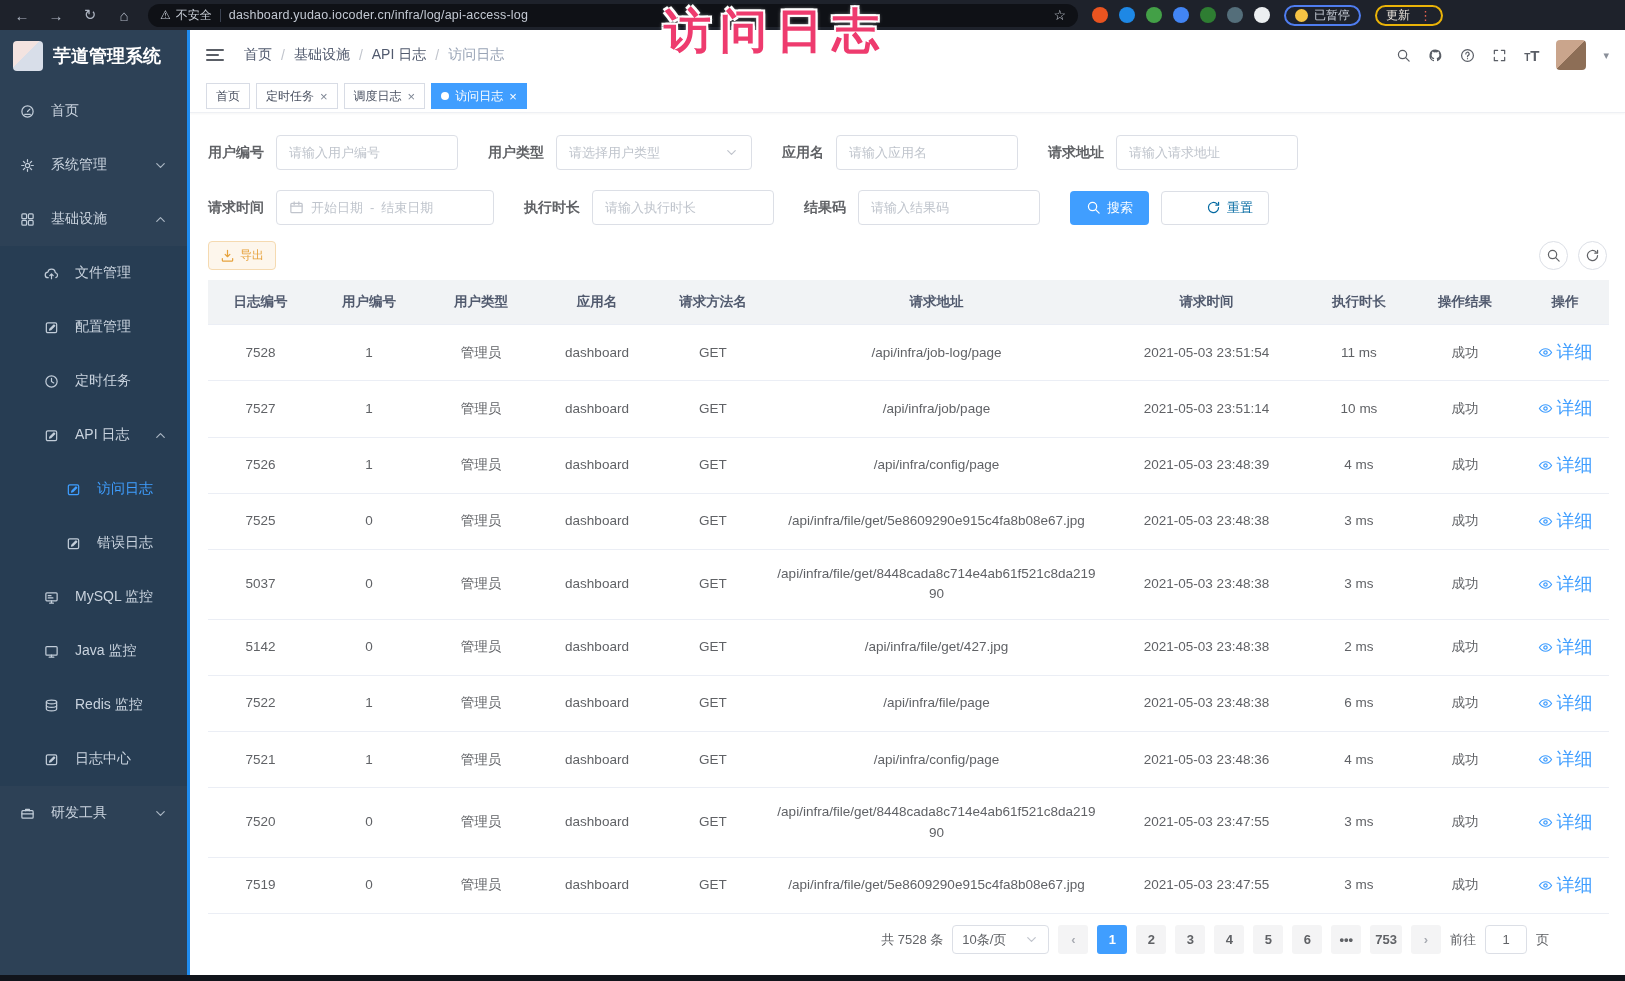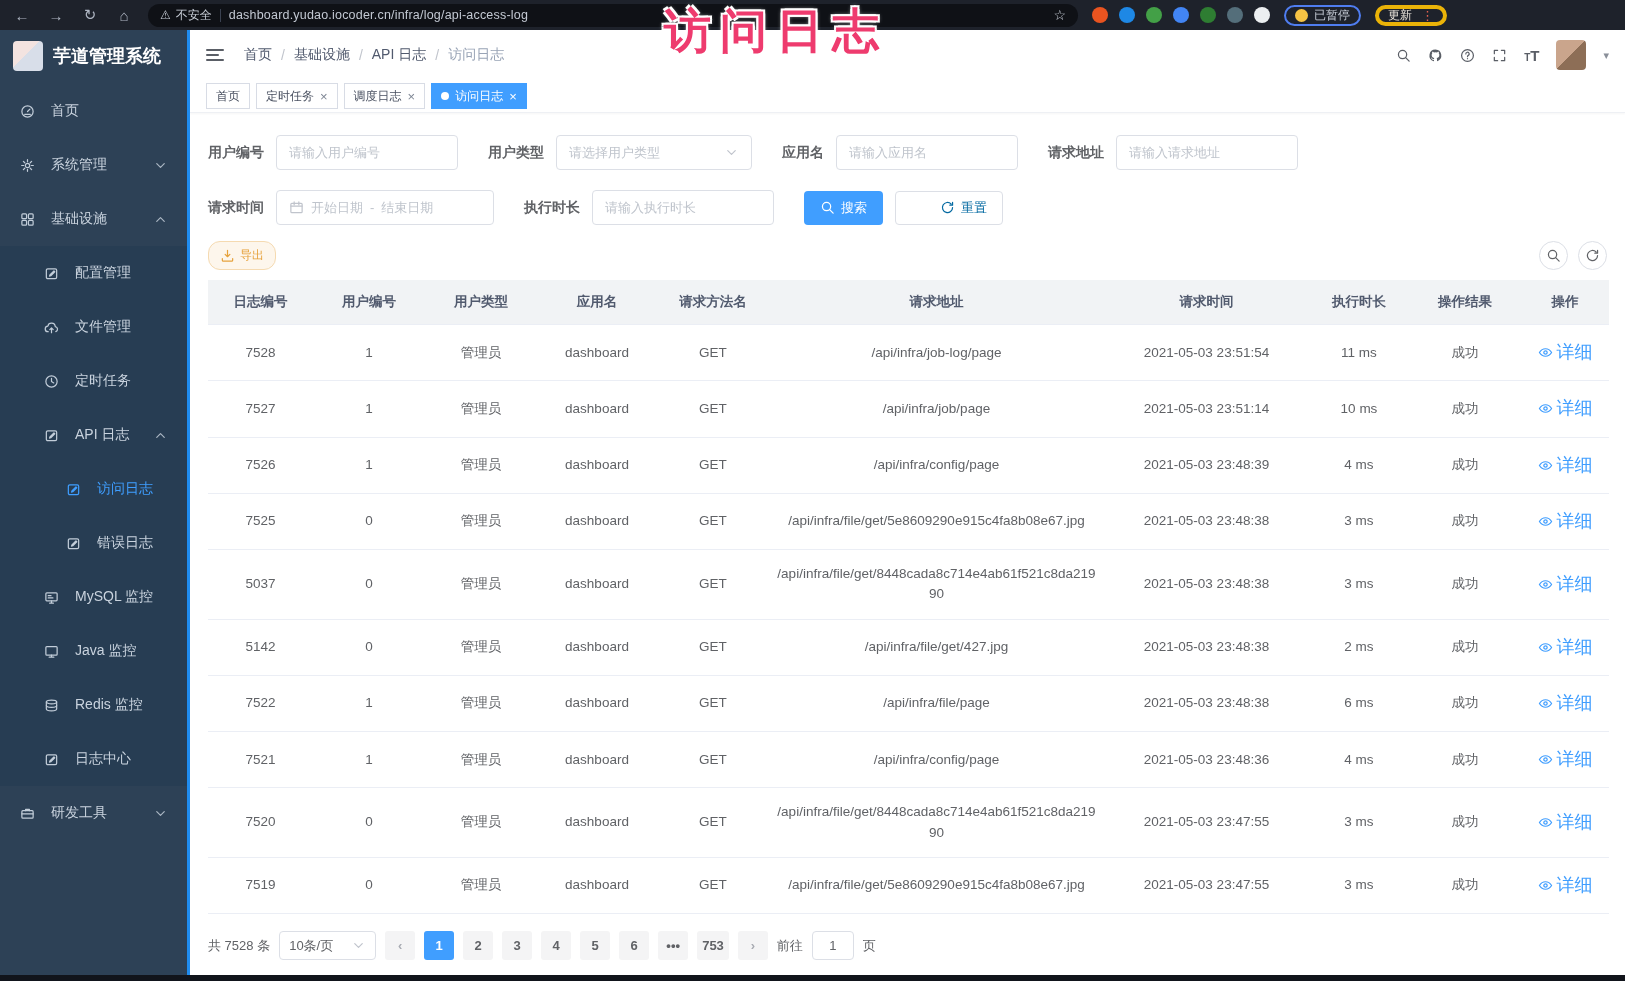--- a/index.html
+++ b/index.html
@@ -15,21 +15,21 @@
   .url-pill .warn { color:#c9cfd8; font-size:12px; display:flex; align-items:center; gap:5px; }
   .url-pill .vsep { width:1px; height:13px; background:#3a4150; }
   .url-text { flex:1; color:#c3c9d3; letter-spacing:.2px; white-space:nowrap; overflow:hidden; }
   .bm-star { color:#cfd5de; font-size:14px; }
   .ext-row { display:flex; align-items:center; gap:11px; }
   .ext-dot { width:16px; height:16px; border-radius:50%; }
   .pill { height:21px; border-radius:12px; display:flex; align-items:center; gap:6px;
     padding:0 9px; font-size:12px; }
   .pill.paused { border:2px solid #4f7df0; color:#c6ccd6; }
   .pill.paused .face { width:13px; height:13px; border-radius:50%; background:#f6c344; }
-  .pill.update { border:4px solid #eab308; color:#e8e2da; gap:9px; }
+  .pill.update { border:2px solid #eab308; color:#e8e2da; gap:9px; }
   .pill.update .kebab { color:#e2604f; font-size:13px; }
 
   
   .overlay-title { position:absolute; top:0px; left:664px; z-index:50; font-size:47px; font-weight:bold;
     letter-spacing:9px; pointer-events:none;
     text-shadow:-2px -2px 0 #fff, 2px -2px 0 #fff, -2px 2px 0 #fff, 2px 2px 0 #fff, 0 0 5px #fff; }
 
   
   .sidebar { position:absolute; top:30px; left:0; width:190px; bottom:6px; background:#2d4156; z-index:2; }
   .sidebar::after { content:""; position:absolute; top:0; right:0; bottom:0; width:3px; background:#1f8cf0; }
@@ -88,42 +88,42 @@
   .fake-select .icn { color:#c0c4cc; }
   .range-input { width:218px; gap:7px; color:#bfc4cc; font-size:13px; }
   .range-input .icn { color:#c0c4cc; flex:none; }
   .range-input .ph { white-space:nowrap; }
   .btn { height:34px; border-radius:4px; display:inline-flex; align-items:center; gap:6px;
     padding:0 15px; font-size:13px; cursor:pointer; border:1px solid transparent; }
   .btn .icn { display:inline-flex; }
   .btn-primary { background:#409eff; color:#fff; }
   .btn-default { background:#fff; border-color:#dcdfe6; color:#0369a1;padding-left:44px; }
   .btn-export { height:29px; background:#fdf6ec; border:1px solid #f5dab1; color:#e6a23c;
-    padding:0 11px; font-size:12px; border-radius:12px; display:inline-flex; align-items:center; gap:5px; cursor:pointer; }
+    padding:0 11px; font-size:12px; border-radius:4px; display:inline-flex; align-items:center; gap:5px; cursor:pointer; }
   .toolbar-row { display:flex; align-items:center; margin:6px 0 4px 0; }
   .mini-btns { margin-left:auto; display:flex; gap:10px; }
   .mini-btn { width:29px; height:29px; border:1px solid #dcdfe6; border-radius:50%;
     display:flex; align-items:center; justify-content:center; color:#606266; cursor:pointer; background:#fff; }
 
   
   table.log-table { width:100%; border-collapse:collapse; margin-top:10px; table-layout:fixed; }
   .log-table th { background:#f1f3f5; color:#515a6e; font-size:13.5px; font-weight:bold;
     padding:13px 6px; text-align:center; border-bottom:1px solid #ebeef5; }
   .log-table td { color:#606266; font-size:13.5px; padding:14px 6px; text-align:center;
     border-bottom:1px solid #ebeef5; word-break:break-all; line-height:1.5; }
   .log-table .c0{width:105px}.log-table .c1{width:112px}.log-table .c2{width:112px}
   .log-table .c3{width:120px}.log-table .c4{width:112px}.log-table .c5{width:335px}
   .log-table .c6{width:205px}.log-table .c7{width:100px}.log-table .c8{width:112px}
   .log-table .c9{width:88px}
   .detail-link { color:#409eff; display:inline-flex; align-items:center; gap:4px; cursor:pointer; font-size:18px; }
   .detail-link .icn { display:inline-flex; }
 
   
-  .pagination { display:flex; align-items:center; justify-content:flex-start; gap:9px;
-    margin:17px 58px 0 0; font-size:13px; color:#606266; }
+  .pagination { display:flex; align-items:center; justify-content:flex-end; gap:9px;
+    margin:11px 58px 0 0; font-size:13px; color:#606266; }
   .size-select { width:97px; height:29px; border:1px solid #dcdfe6; border-radius:4px;
     display:flex; align-items:center; justify-content:space-between; padding:0 9px; cursor:pointer; color:#606266; }
   .size-select .icn { color:#c0c4cc; }
   .page-btn { min-width:30px; height:29px; padding:0 5px; background:#f4f4f5; border-radius:3px;
     display:flex; align-items:center; justify-content:center; font-weight:bold; color:#606266; cursor:pointer; }
   .page-btn.arrow-btn { color:#a8abb2; }
   .page-btn.active { background:#409eff; color:#fff; }
   .goto-input { width:42px; height:29px; border:1px solid #dcdfe6; border-radius:4px;
     text-align:center; font-size:13px; color:#606266; outline:none; font-family:inherit; }
 
@@ -210,34 +210,34 @@
         <span>基础设施</span>
         <span class="icn arrow">
           <svg viewBox="0 0 16 16" width="15" height="15" fill="none" stroke="currentColor" stroke-width="1.3" stroke-linecap="round" stroke-linejoin="round">
             <path d="M4 10l4-4 4 4"></path>
           </svg>
         </span>
       </div>
       <div class="menu-item lvl2 in-section">
         <span class="icn">
           <svg viewBox="0 0 16 16" width="15" height="15" fill="none" stroke="currentColor" stroke-width="1.3" stroke-linecap="round" stroke-linejoin="round">
+            <path d="M4.5 12.5a3 3 0 0 1-.4-6A4 4 0 0 1 12 7a2.8 2.8 0 0 1 .6 5.4"></path>
+            <path d="M8 13.5V8.5M6.2 10.2L8 8.4l1.8 1.8"></path>
+          </svg>
+        </span>
+        <span>文件管理</span>
+      </div>
+      <div class="menu-item lvl2 in-section">
+        <span class="icn">
+          <svg viewBox="0 0 16 16" width="15" height="15" fill="none" stroke="currentColor" stroke-width="1.3" stroke-linecap="round" stroke-linejoin="round">
             <rect x="2.5" y="3" width="11" height="10.5" rx="1.5"></rect>
             <path d="M10.6 5.2l.9.9-4.3 4.3-1.3.4.4-1.3z"></path>
           </svg>
         </span>
         <span>配置管理</span>
-      </div>
-      <div class="menu-item lvl2 in-section">
-        <span class="icn">
-          <svg viewBox="0 0 16 16" width="15" height="15" fill="none" stroke="currentColor" stroke-width="1.3" stroke-linecap="round" stroke-linejoin="round">
-            <path d="M4.5 12.5a3 3 0 0 1-.4-6A4 4 0 0 1 12 7a2.8 2.8 0 0 1 .6 5.4"></path>
-            <path d="M8 13.5V8.5M6.2 10.2L8 8.4l1.8 1.8"></path>
-          </svg>
-        </span>
-        <span>文件管理</span>
       </div>
       <div class="menu-item lvl2 in-section">
         <span class="icn">
           <svg viewBox="0 0 16 16" width="15" height="15" fill="none" stroke="currentColor" stroke-width="1.3" stroke-linecap="round" stroke-linejoin="round">
             <circle cx="8" cy="8" r="6"></circle>
             <path d="M8 4.6V8l2.4 1.5"></path>
           </svg>
         </span>
         <span>定时任务</span>
       </div>
@@ -434,20 +434,26 @@
             </span>
           <span class="ph">开始日期</span>
           <span>-</span>
           <span class="ph">结束日期</span>
         </div>
       </div>
       <div class="form-item">
         <span class="form-label">执行时长</span>
         <div class="el-input w-text">
           <input placeholder="请输入执行时长" style="">
+        </div>
+      </div>
+      <div class="form-item">
+        <span class="form-label">结果码</span>
+        <div class="el-input w-text">
+          <input placeholder="请输入结果码" style="">
         </div>
       </div>
       <div class="form-item">
         <span class="btn btn-primary">
           <span class="icn">
               <svg viewBox="0 0 16 16" width="15" height="15" fill="none" stroke="currentColor" stroke-width="1.3" stroke-linecap="round" stroke-linejoin="round">
                 <circle cx="7" cy="7" r="4.4"></circle>
                 <path d="M10.3 10.3L14 14"></path>
               </svg>
             </span>

